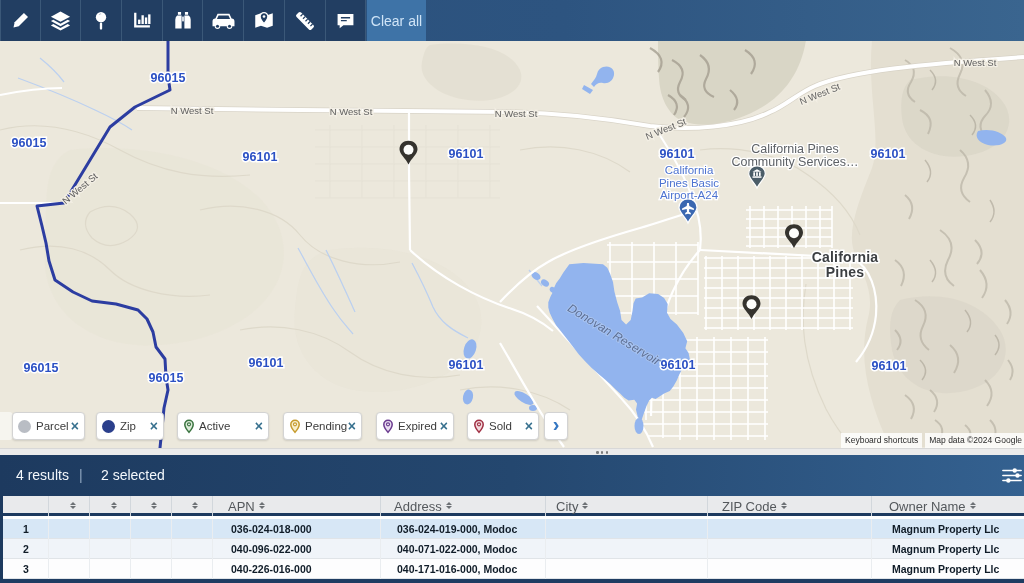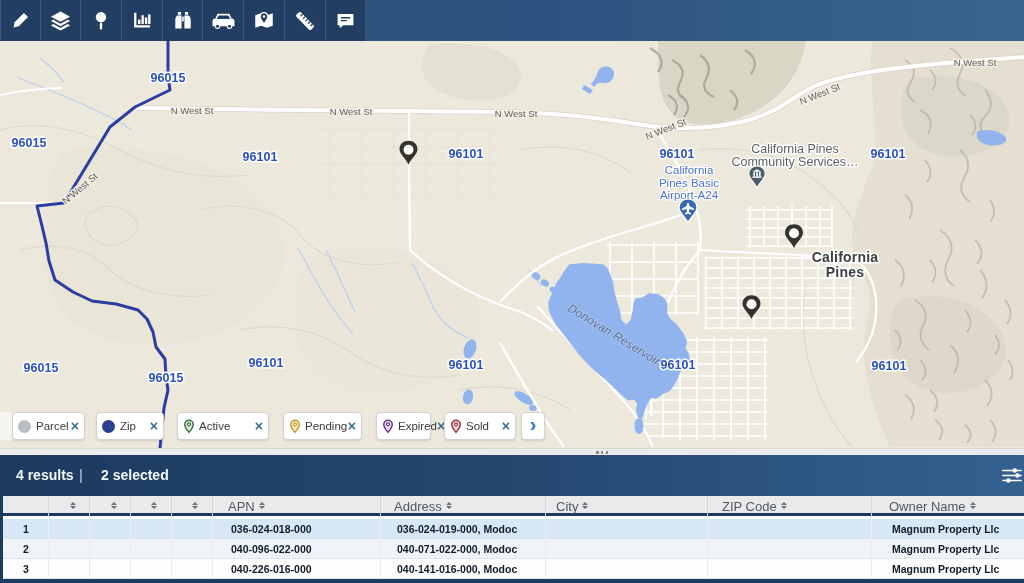--- a/index.html
+++ b/index.html
@@ -37,21 +37,21 @@
   #attrib .a2 { background:rgba(255,255,255,.8); padding:2px 2px 2px 4px; }
 
   
   #divider { position:absolute; left:0; top:448px; width:1024px; height:7px; background:#ebebeb; border-top:1px solid #d8d8d8; }
   #divider .dots { position:absolute; left:596px; top:2px; width:12px; display:flex; justify-content:space-between; }
   #divider .dots i { width:2.5px; height:2.5px; border-radius:50%; background:#7d7d7d; }
 
   
   #resbar { position:absolute; left:0; top:455px; width:1024px; height:41px;
     background:linear-gradient(90deg,#1d3a5f 0%,#24476f 50%,#346190 100%);
-    color:#f4f8fc; font-size:14px;font-weight:bold; }
+    color:#f4f8fc; font-size:14px; }
   #resbar .t { position:absolute; top:12px; }
 
   
   #thead { position:absolute; left:0; top:496px; width:1024px; height:20px; background:#e9eaec;
     border-bottom:3px solid #1d3a5f; font-size:13px; color:#54585c; }
   .hc { position:absolute; top:2px; white-space:nowrap; }
   .sort { display:inline-block; position:relative; width:7px; height:13px; margin-left:4px; }
   .sort:before { content:""; position:absolute; left:0; top:1px; border:3px solid transparent; border-bottom:3.5px solid #6d7175; }
   .sort:after  { content:""; position:absolute; left:0; top:8px; border:3px solid transparent; border-top:3.5px solid #6d7175; }
   .row { position:absolute; left:3px; width:1021px; height:20px; font-size:10.5px; font-weight:700; color:#101c28; border-bottom:1px solid #e0e4e8; }
@@ -278,31 +278,35 @@
       <div class="chip" style="width:73px;margin-right:11px"><span class="dot" style="background:#b9bdc4"></span>Parcel<span class="x">×</span></div>
       <div class="chip" style="width:68px;margin-right:13px"><span class="dot" style="background:#2b3f8c"></span>Zip<span class="x">×</span></div>
       <div class="chip" style="width:92px;margin-right:14px"><svg class="pin" width="12" height="15" viewBox="0 0 24 30">
             <path d="M12 2.5C7.2 2.5 3.6 6.1 3.6 10.9c0 6 8.4 15.6 8.4 15.6s8.4-9.6 8.4-15.6C20.4 6.1 16.8 2.5 12 2.5z" fill="#ddebd9" stroke="#3a7440" stroke-width="3"></path>
             <circle cx="12" cy="10.7" r="3" fill="#fff" stroke="#3a7440" stroke-width="2.4"></circle>
           </svg>Active<span class="x">×</span></div>
       <div class="chip" style="width:79px;margin-right:14px"><svg class="pin" width="12" height="15" viewBox="0 0 24 30">
             <path d="M12 2.5C7.2 2.5 3.6 6.1 3.6 10.9c0 6 8.4 15.6 8.4 15.6s8.4-9.6 8.4-15.6C20.4 6.1 16.8 2.5 12 2.5z" fill="#f8eecb" stroke="#c69b2e" stroke-width="3"></path>
             <circle cx="12" cy="10.7" r="3" fill="#fff" stroke="#c69b2e" stroke-width="2.4"></circle>
           </svg>Pending<span class="x">×</span></div>
-      <div class="chip" style="width:55px;margin-right:13px"><svg class="pin" width="12" height="15" viewBox="0 0 24 30">
+      <div class="chip" style="width:78px;margin-right:13px"><svg class="pin" width="12" height="15" viewBox="0 0 24 30">
             <path d="M12 2.5C7.2 2.5 3.6 6.1 3.6 10.9c0 6 8.4 15.6 8.4 15.6s8.4-9.6 8.4-15.6C20.4 6.1 16.8 2.5 12 2.5z" fill="#e9ddf0" stroke="#6b3b8f" stroke-width="3"></path>
             <circle cx="12" cy="10.7" r="3" fill="#fff" stroke="#6b3b8f" stroke-width="2.4"></circle>
           </svg>Expired<span class="x">×</span></div>
       <div class="chip" style="width:72px;margin-right:5px"><svg class="pin" width="12" height="15" viewBox="0 0 24 30">
             <path d="M12 2.5C7.2 2.5 3.6 6.1 3.6 10.9c0 6 8.4 15.6 8.4 15.6s8.4-9.6 8.4-15.6C20.4 6.1 16.8 2.5 12 2.5z" fill="#f2dadd" stroke="#a03044" stroke-width="3"></path>
             <circle cx="12" cy="10.7" r="3" fill="#fff" stroke="#a03044" stroke-width="2.4"></circle>
           </svg>Sold<span class="x">×</span></div>
       <div class="chip next" style="width:24px">›</div>
     </div>
 
+    <div id="attrib">
+      <div class="a1">Keyboard shortcuts</div>
+      <div class="a2">Map data ©2024 Google</div>
+    </div>
   </div>
 
   <div id="toolbar">
     <div class="btns">
       <div class="tb">
           <svg width="21" height="21" viewBox="0 0 24 24">
             <path d="M15.9 3.4l4.7 4.7-10.6 10.6L4 20l1.3-6z" fill="#fff"></path>
           </svg>
         </div>
       <div class="tb">
@@ -359,20 +363,21 @@
             </g>
           </svg>
         </div>
       <div class="tb">
           <svg width="21" height="20" viewBox="0 0 24 24">
             <path d="M2.5 3.5h19V17h-12l-4.5 3.6V17h-2.5z" fill="#fff"></path>
             <path d="M6.5 8h11M6.5 11.5h7" stroke="#223e62" stroke-width="1.7"></path>
           </svg>
         </div>
     </div>
+    <div class="clear" style="position:absolute;left:367px;top:0">Clear all</div>
   </div>
 
   <div id="divider">
       <div class="dots">
         <i></i>
         <i></i>
         <i></i>
       </div>
     </div>
 
@@ -410,21 +415,21 @@
   </div>
   <div class="row" style="top:539px;background:#f0f4f9">
     <span style="left:20px">2</span>
       <span style="left:228px">040-096-022-000</span>
       <span style="left:394px">040-071-022-000, Modoc</span>
       <span style="left:889px">Magnum Property Llc</span>
   </div>
   <div class="row" style="top:559px;background:#fdfdfe">
     <span style="left:20px">3</span>
       <span style="left:228px">040-226-016-000</span>
-      <span style="left:394px">040-141-016-000, Modoc</span>
+      <span style="left:394px">040-171-016-000, Modoc</span>
       <span style="left:889px">Magnum Property Llc</span>
   </div>
 
   <div class="colsep" style="left:48px"></div>
   <div class="colsep" style="left:89px"></div>
   <div class="colsep" style="left:130px"></div>
   <div class="colsep" style="left:171px"></div>
   <div class="colsep" style="left:212px"></div>
   <div class="colsep" style="left:380px"></div>
   <div class="colsep" style="left:545px"></div>

